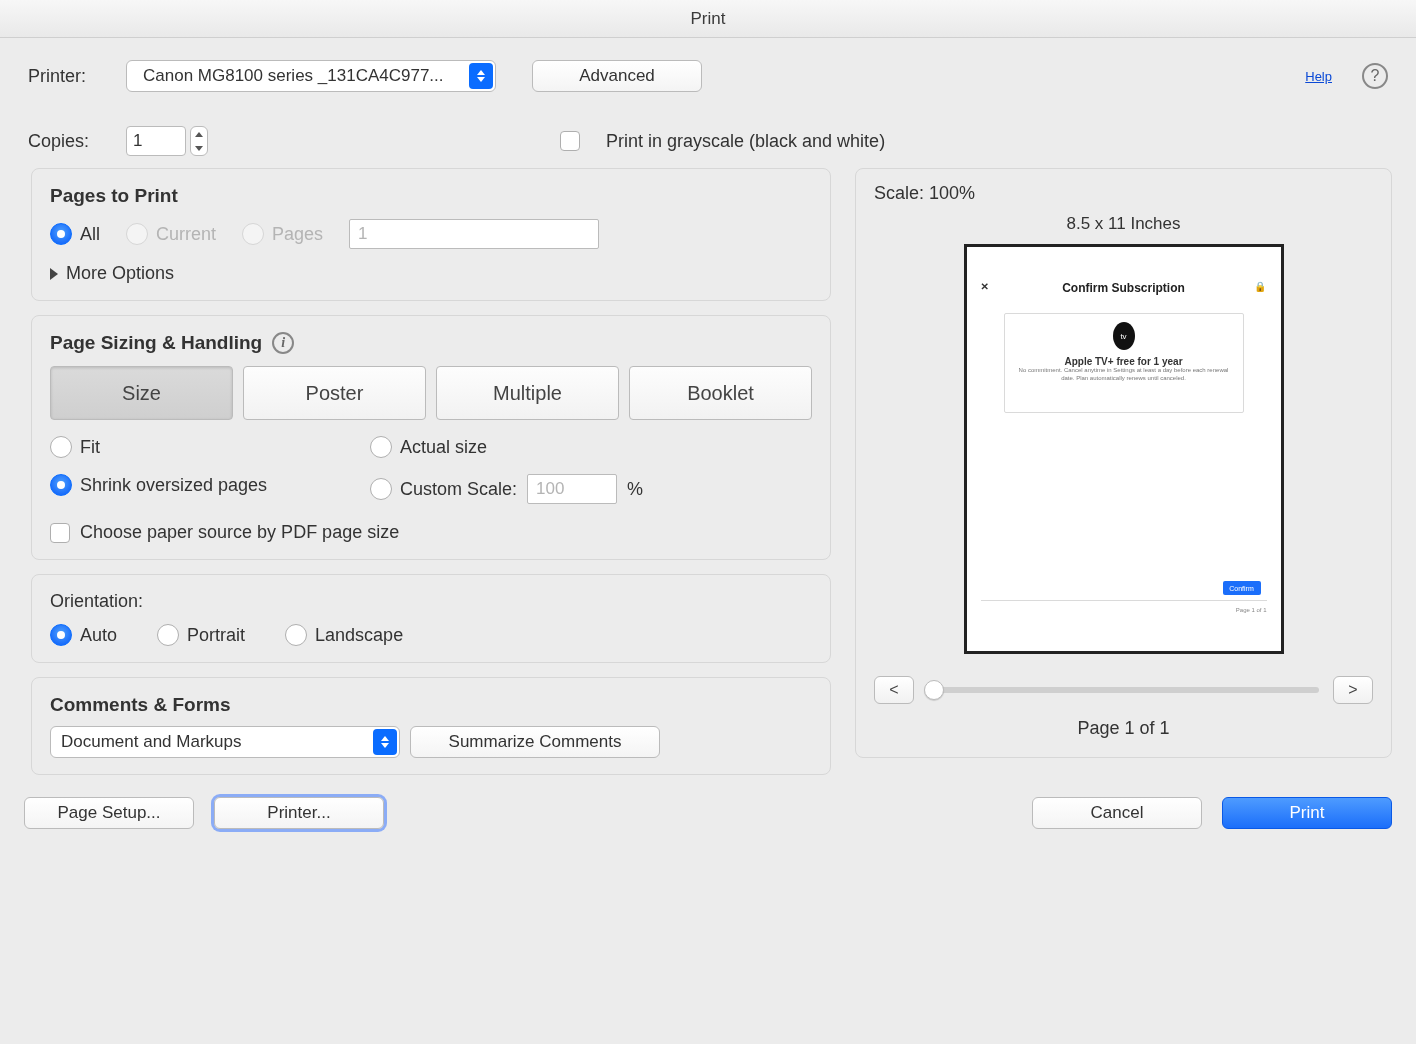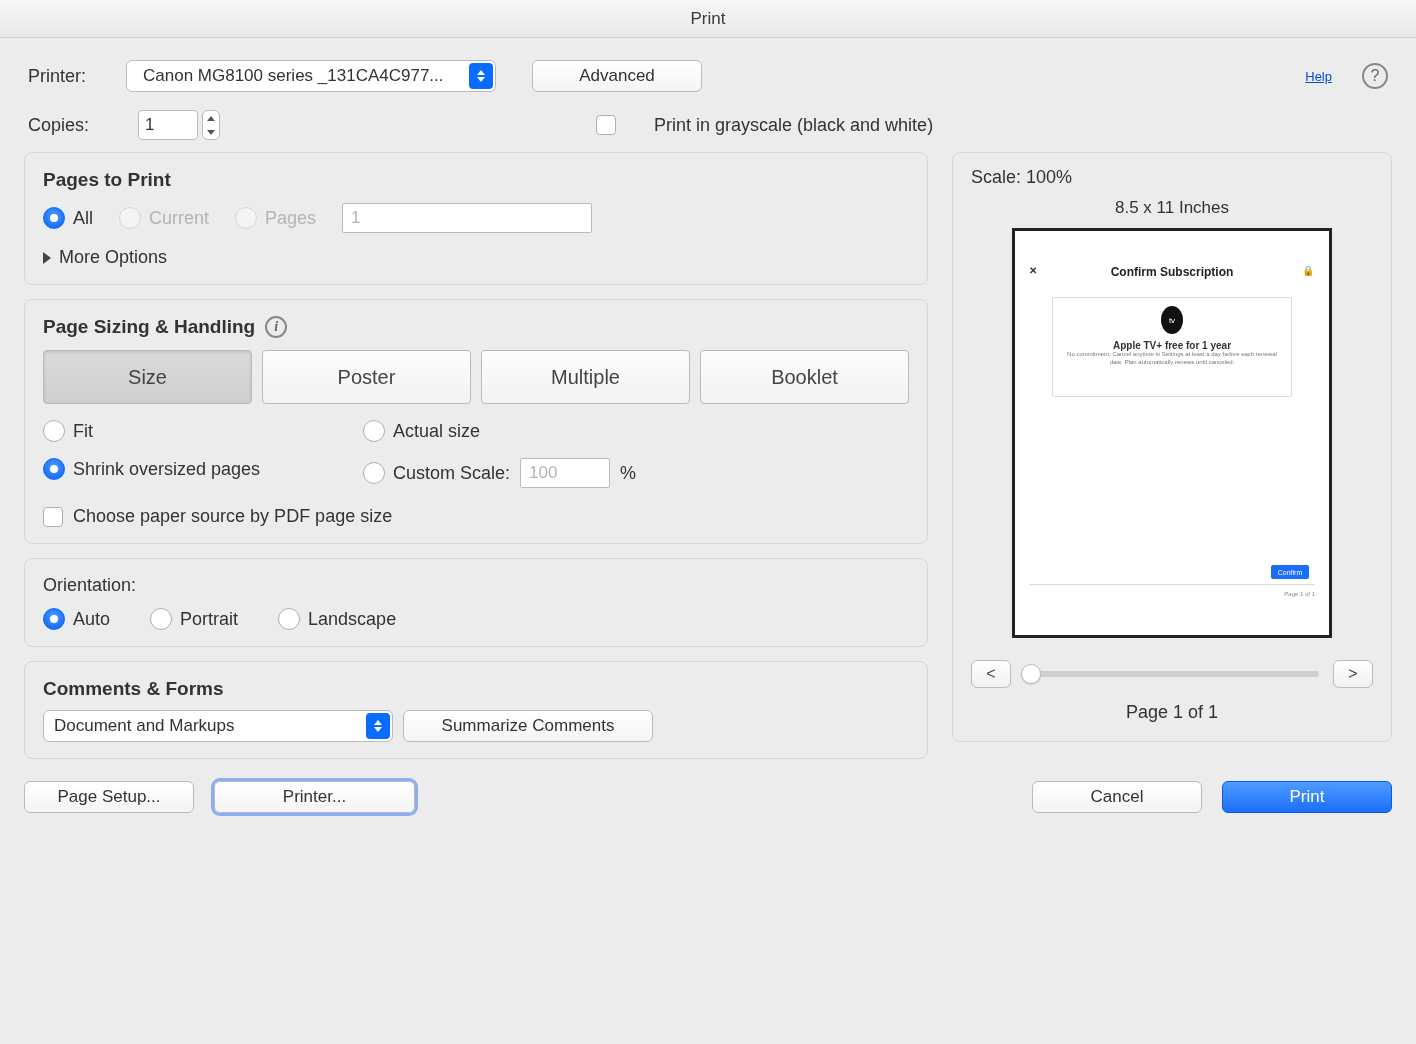--- a/index.html
+++ b/index.html
@@ -166,21 +166,21 @@
     font-size:20px; color:#444;
     display:flex; align-items:center; justify-content:center;
   }
   .segbtn.active { background:linear-gradient(#DADADA,#CFCFCF); box-shadow: inset 0 1px 3px rgba(0,0,0,.15);}
 
   
   .disclosure { width:0;height:0;border-top:6px solid transparent;border-bottom:6px solid transparent;border-left:8px solid #444; margin-right:8px; display:inline-block;}
 
   
   .cols { display:flex; gap:24px; align-items:flex-start;}
-  .leftcol { width:904px; }
+  .leftcol { width:800px;margin-left:7px; }
   .rightcol { flex:1; }
 
   .preview-panel {
     border:1px solid #D7D7D7; border-radius:8px;
     padding:14px 18px 18px 18px;
   }
 
   .paper-size-label { text-align:center; font-size:17px; margin:10px 0; color:#333;}
 
   .page {
@@ -215,21 +215,21 @@
   .navbtn { width:40px; height:28px; border:1px solid #BBB; border-radius:6px; background:linear-gradient(#FFF,#F1F1F1);
             display:flex; align-items:center; justify-content:center; font-size:16px; color:#444;}
   .track { flex:1; height:6px; background:#CFCFCF; border-radius:3px; position:relative;}
   .thumb { position:absolute; left:-4px; top:50%; width:20px;height:20px;border-radius:50%;background:#fff;border:1px solid #BBB;
            transform:translateY(-50%); box-shadow:0 1px 1px rgba(0,0,0,.15);}
   .pagelabel { text-align:center; font-size:18px; margin-top:14px;}
 
   
   .topblock { padding: 6px 4px 12px 4px; }
   .topblock .row1 { display:flex; align-items:center; gap:16px; }
-  .topblock .row2 { display:flex; align-items:center; gap:28px; margin-top:18px;}
+  .topblock .row2 { display:flex; align-items:center; gap:16px; margin-top:34px;}
 
   
   .help-link { color:#0A49D6; text-decoration:underline; font-size:13px; margin-right:14px;}
   .help-q { width:26px;height:26px;border:2px solid #888;border-radius:50%;display:inline-flex;align-items:center;justify-content:center;color:#666;font-size:16px;}
 
   .info-i { width:22px;height:22px;border:2px solid #888;border-radius:50%;display:inline-flex;align-items:center;justify-content:center;color:#666;font-size:14px;font-style:italic;font-family:serif;}
 
   
   .bottomrow { display:flex; align-items:center; margin-top:8px;}
   .bottomrow .spacer { flex:1; }
@@ -408,20 +408,20 @@
           <div class="navbtn">&gt;</div>
         </div>
         <div class="pagelabel">Page 1 of 1</div>
       </div>
     </div>
   </div>
 
   <div class="bottomrow">
     <div class="btn" style="width:170px;">Page Setup...</div>
     <div style="width:20px;"></div>
-    <div class="btn focus" style="width:201px;">Printer...</div>
+    <div class="btn focus" style="width:170px;">Printer...</div>
     <div class="spacer"></div>
     <div class="btn" style="width:170px;">Cancel</div>
     <div style="width:20px;"></div>
     <div class="btn-primary" style="width:170px;">Print</div>
   </div>
 
 </div>
 
 </body></html>

